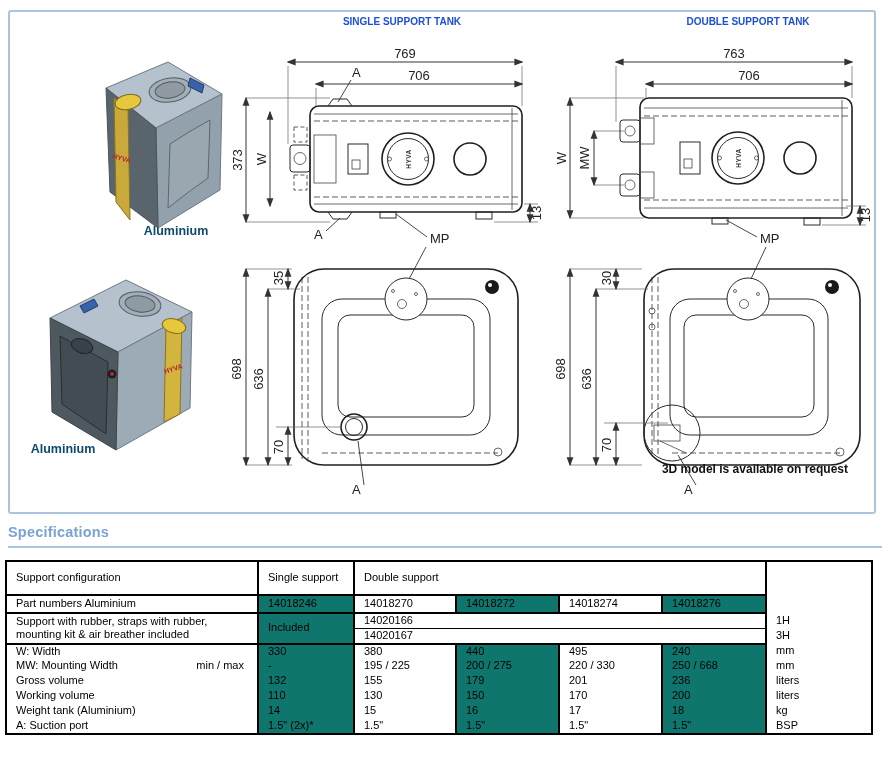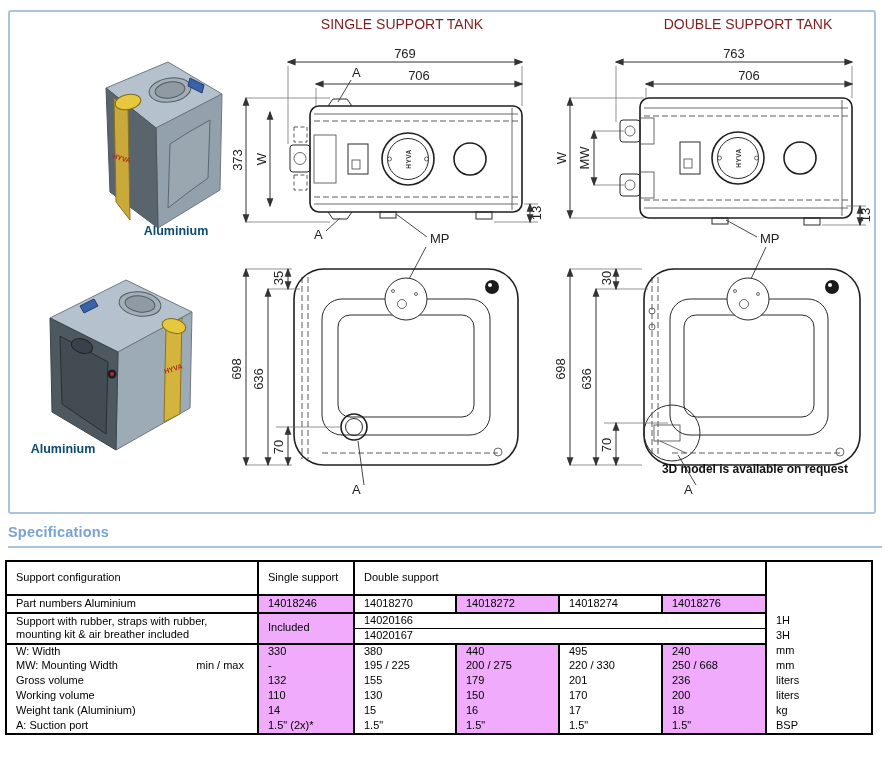--- a/index.html
+++ b/index.html
@@ -1,20 +1,20 @@
 <!DOCTYPE html>
 <html><head>
 <meta charset="utf-8">
 <style>
   html,body { margin:0; padding:0; background:#fff; }
   .page { position:relative; width:890px; height:760px; background:#fff; overflow:hidden;
           font-family:"Liberation Sans", sans-serif; color:#000; }
   .panel { position:absolute; left:8px; top:10px; width:864px; height:500px;
            border:2px solid #aac4dd; border-radius:3px; background:#fff; }
-  .draw-title { position:absolute; font-weight:normal; font-size:14px; color:#7f1d1d; text-align:center; }
+  .draw-title { position:absolute; font-weight:bold; font-size:10px; color:#1d4ed8; text-align:center; }
   #title-single { left:242px; top:16px; width:320px; }
   #title-double { left:588px; top:16px; width:320px; }
   .render-label { position:absolute; font-weight:bold; font-size:12.5px; color:#0c4a6e; text-align:center; width:110px; }
   #render-label-1 { left:121px; top:224px; }
   #render-label-2 { left:8px;  top:442px; }
   .notes { position:absolute; right:42px; top:461px; text-align:right; font-weight:bold;
            font-size:12px; line-height:16px; color:#111; }
   .spec-head { position:absolute; left:8px; top:524px; font-size:14.5px; font-weight:bold;
                color:#79a3d2; letter-spacing:0.2px; }
   .spec-rule { position:absolute; left:8px; top:546px; width:874px; height:0; border-top:2px solid #aac4dd; }
@@ -31,21 +31,21 @@
   .dt    { font:13px "Liberation Sans", sans-serif; fill:#222; }
   .logo-t{ font:600 6.5px "Liberation Sans", sans-serif; fill:#333; letter-spacing:0.5px; }
   .logo-r{ font:700 7px "Liberation Sans", sans-serif; fill:#b3282d; }
   
   table.spec { position:absolute; left:5px; top:560px; border-collapse:collapse;
                border:2.5px solid #000; font-size:11px; table-layout:fixed; background:#fff; }
   table.spec td, table.spec th { padding:0 9px; line-height:1.25; vertical-align:middle;
                overflow:hidden; font-weight:normal; text-align:left; }
   .c    { text-align:center; }
   .bold { font-weight:bold; }
-  .hl   { background:#f0abfc; }
+  .hl   { background:#0f766e; }
   .bl2  { border-left:2px solid #000; }
   .bl3  { border-left:2.5px solid #000; }
   .br3  { border-right:2.5px solid #000; }
   .bb1  { border-bottom:1.5px solid #000; }
   .bb2  { border-bottom:2px solid #000; }
   .bb3  { border-bottom:2.5px solid #000; }
   .vt   { vertical-align:top; }
   .unitc{ padding-left:4px; }
   .lblflex { display:flex; justify-content:space-between; padding-right:4px; }
 </style>

